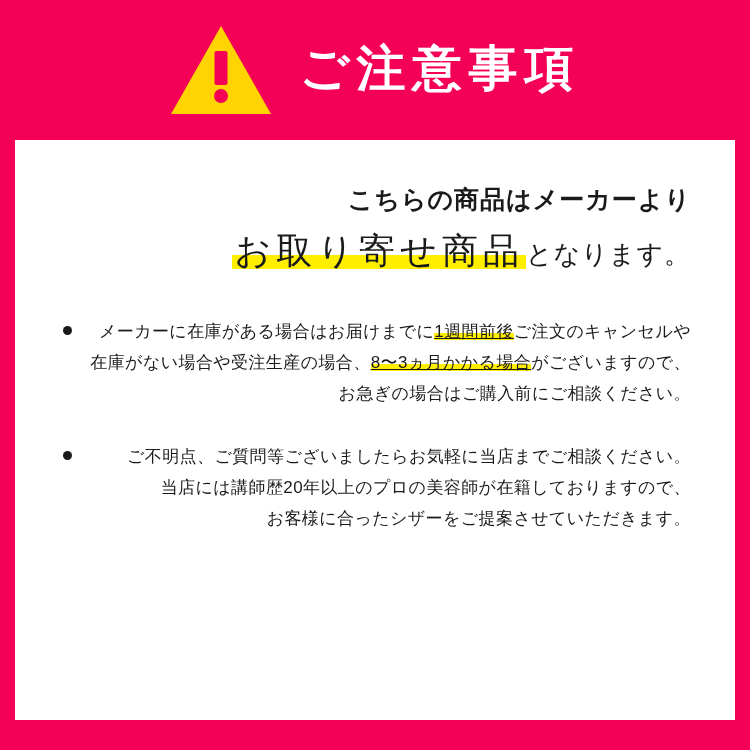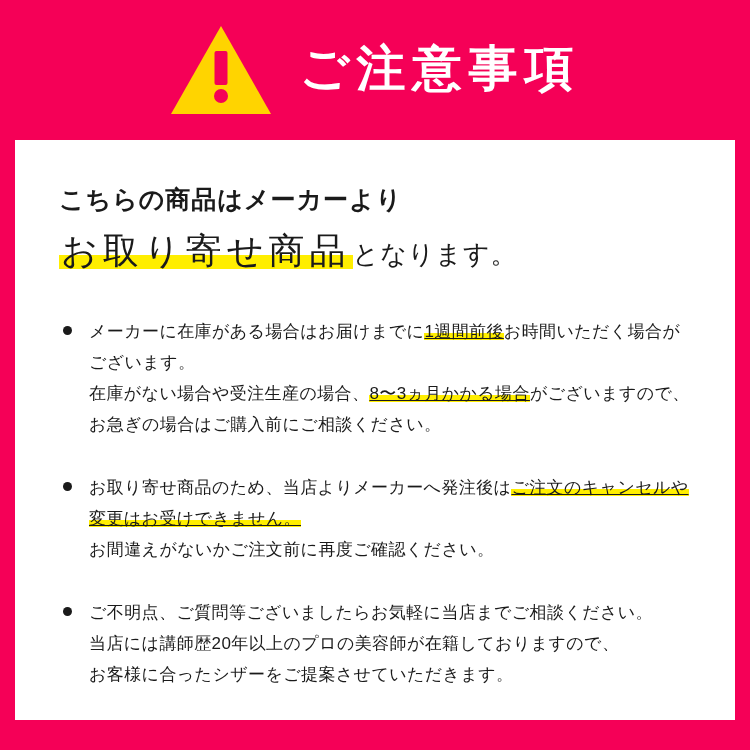--- a/index.html
+++ b/index.html
@@ -59,20 +59,21 @@
   
   .card {
     position: absolute;
     left: 15px;
     top: 140px;
     width: 720px;
     height: 580px;
     background: #ffffff;
     box-sizing: border-box;
     padding: 44px 44px 0 44px;
+    text-align: right;
   }
 
   .lead-1 {
     font-size: 25px;
     font-weight: bold;
     color: #1a1a1a;
     letter-spacing: 1px;
     line-height: 1.2;
     margin: 0 0 16px 0;
   }
@@ -150,30 +151,23 @@
 
     <p class="lead-1">こちらの商品はメーカーより</p>
 
     <p class="lead-2">
       <span class="big">お取り寄せ商品</span><span class="tail">となります。</span>
     </p>
 
     <ul class="notes" id="notes-list">
         <li class="note">
           <span class="bullet"></span>
-          <div class="line"><span>メーカーに在庫がある場合はお届けまでに</span><span class="hl">1週間前後</span><span>お時間いただく場合が</span></div>
-          <div class="line"><span>ございます。</span></div>
+          <div class="line"><span>メーカーに在庫がある場合はお届けまでに</span><span class="hl">1週間前後</span><span>ご注文のキャンセルや</span></div>
           <div class="line"><span>在庫がない場合や受注生産の場合、</span><span class="hl">8〜3ヵ月かかる場合</span><span>がございますので、</span></div>
           <div class="line"><span>お急ぎの場合はご購入前にご相談ください。</span></div>
-        </li>
-        <li class="note">
-          <span class="bullet"></span>
-          <div class="line"><span>お取り寄せ商品のため、当店よりメーカーへ発注後は</span><span class="hl">ご注文のキャンセルや</span></div>
-          <div class="line"><span class="hl">変更はお受けできません。</span></div>
-          <div class="line"><span>お間違えがないかご注文前に再度ご確認ください。</span></div>
         </li>
         <li class="note">
           <span class="bullet"></span>
           <div class="line"><span>ご不明点、ご質問等ございましたらお気軽に当店までご相談ください。</span></div>
           <div class="line"><span>当店には講師歴20年以上のプロの美容師が在籍しておりますので、</span></div>
           <div class="line"><span>お客様に合ったシザーをご提案させていただきます。</span></div>
         </li>
       </ul>
 
   </div>

